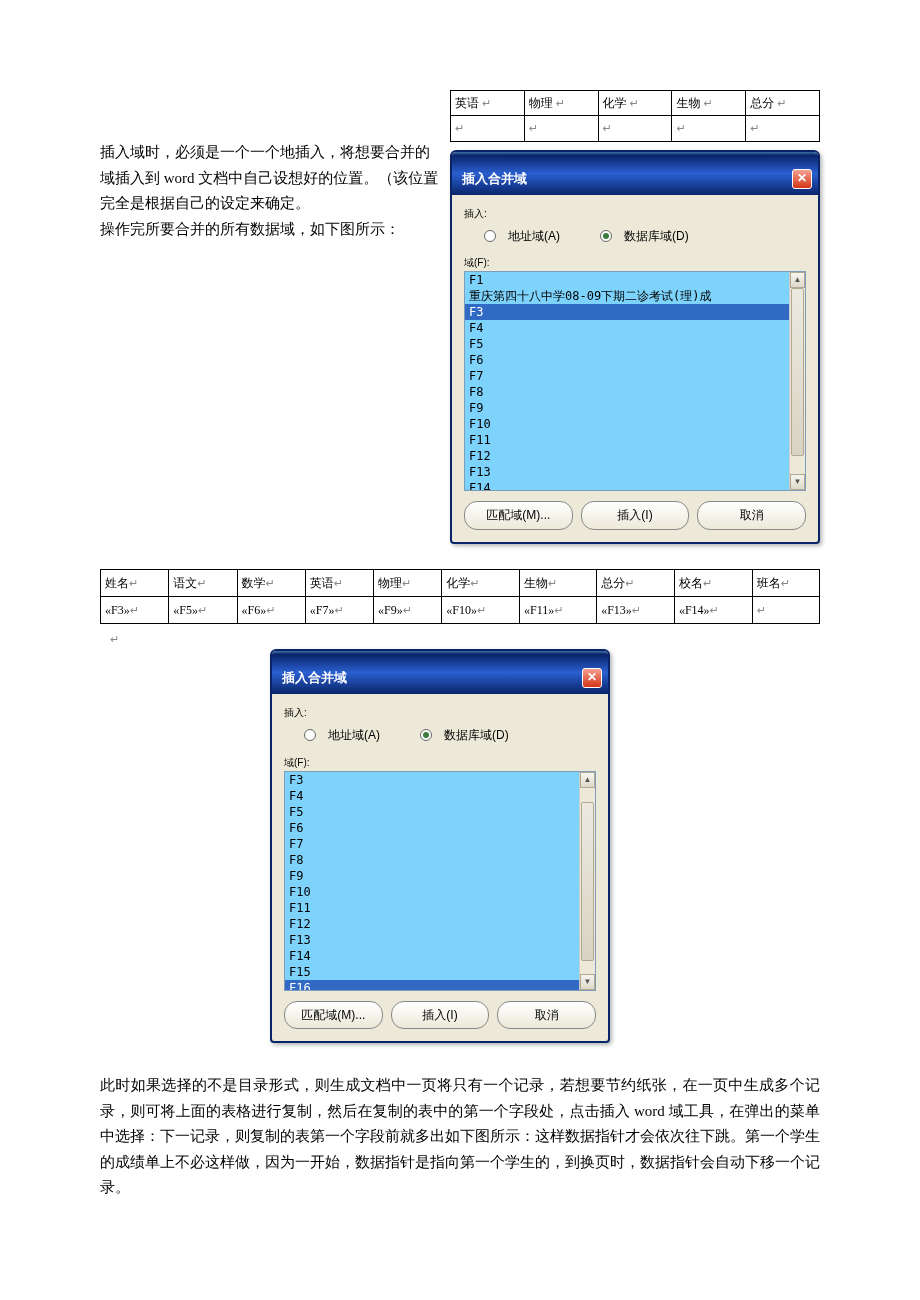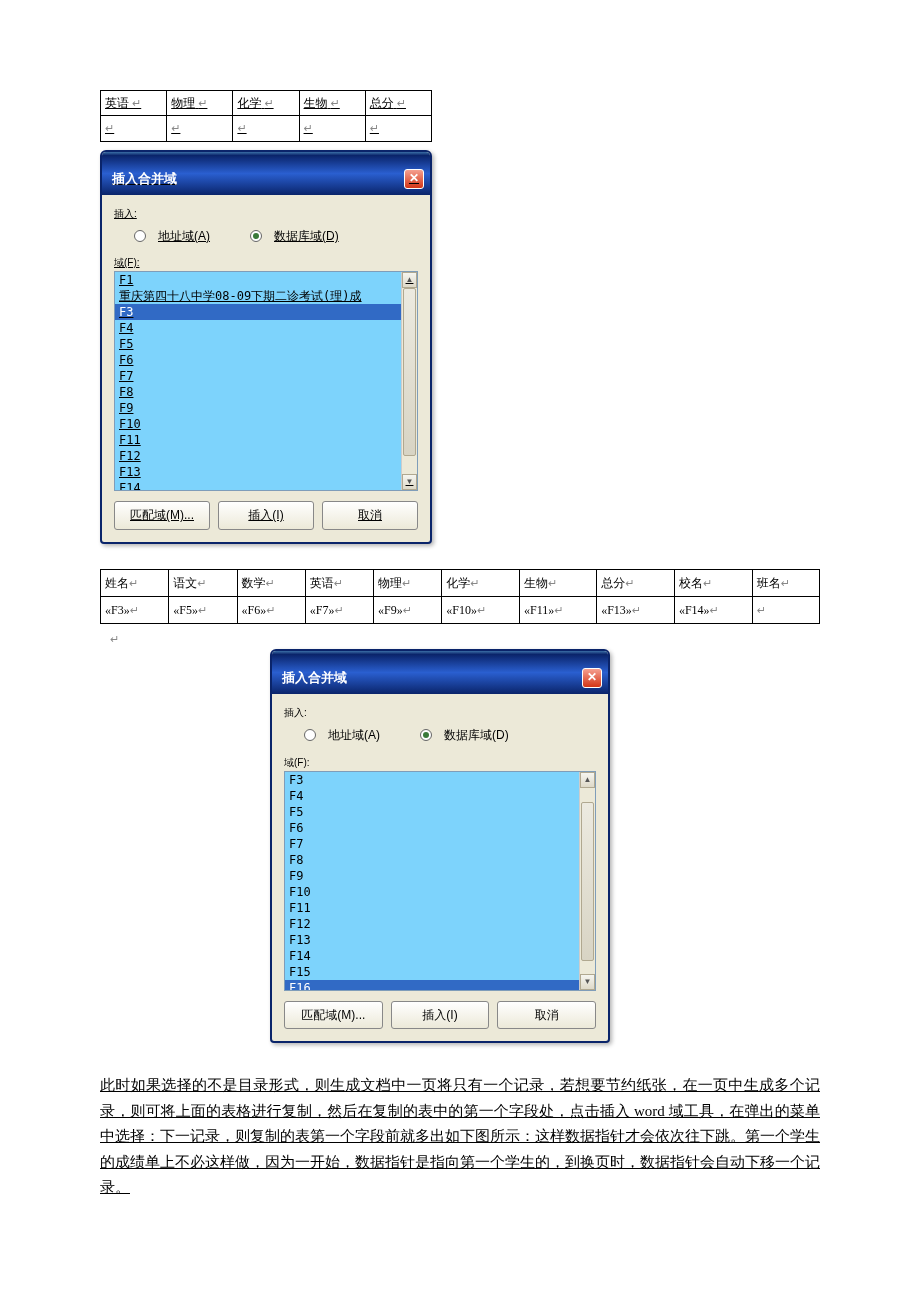--- a/index.html
+++ b/index.html
@@ -8,21 +8,21 @@
     padding: 90px 100px 60px 100px;
     width: 920px;
     font-family: "SimSun", "宋体", serif;
     font-size: 15px;
     line-height: 1.7;
     color: #000;
     background: #fff;
   }
   .top-section { display: flex; gap: 10px; margin-bottom: 25px; }
   .top-text { flex: 1; padding-top: 50px; }
-  .top-right { width: 332px; text-decoration: underline; }
+  .top-right { width: 370px; }
   .mini-table { border-collapse: collapse; width: 100%; margin-bottom: 8px; }
   .mini-table td, .mini-table th { border: 1px solid #000; padding: 2px 4px; font-size: 12px; text-align: left; font-weight: normal; }
   .dialog {
     border: 2px solid #0a246a;
     border-radius: 6px 6px 4px 4px;
     background: #ece9d8;
     font-family: "Tahoma", "SimSun", sans-serif;
     font-size: 12px;
     box-shadow: 2px 2px 4px rgba(0,0,0,0.3);
   }
@@ -70,40 +70,44 @@
   .scrollbar { width: 16px; background: #ece9d8; border-left: 1px solid #ccc; display: flex; flex-direction: column; }
   .scroll-btn { height: 16px; background: linear-gradient(#f5f5f0,#ded9c8); border: 1px solid #b0a890; font-size: 8px; text-align: center; line-height: 14px; color: #555; }
   .scroll-track { flex: 1; position: relative; }
   .scroll-thumb { position: absolute; left: 1px; right: 1px; background: linear-gradient(#eceae0,#d8d4c4); border: 1px solid #b0a890; border-radius: 2px; }
   .button-row { display: flex; justify-content: space-between; margin-top: 10px; gap: 8px; }
   .xp-button {
     flex: 1;
     padding: 3px 0;
     background: linear-gradient(to bottom, #fff, #ece9d8);
     border: 1px solid #888;
-    border-radius: 3px;
+    border-radius: 13px;
     text-align: center;
     font-size: 12px;
     font-family: "SimSun", sans-serif;
   }
   .result-container { position: relative; margin-bottom: 6px; }
   .result-table { border-collapse: collapse; width: 100%; font-size: 12px; border-radius: 7px; }
   .result-table td, .result-table th {
     border: 1px solid #000; padding: 3px 4px; text-align: left; font-weight: normal;
     white-space: nowrap;
   }
   .para-mark { color: #888; font-size: 11px; }
   .dialog2-wrap { margin-left: 170px; width: 340px; margin-bottom: 30px; }
-  .bottom-para { margin-top: 16px; text-align: justify; text-decoration: underline; }
+  .bottom-para { margin-top: 16px; text-align: justify; }
   .label-text { font-size: 10px; }
 </style>
 </head>
 <body>
 
 <div class="top-section">
+  <div class="top-text">
+    <div>插入域时，必须是一个一个地插入，将想要合并的域插入到 word 文档中自己设想好的位置。（该位置完全是根据自己的设定来确定。</div>
+    <div>操作完所要合并的所有数据域，如下图所示：</div>
+  </div>
   <div class="top-right">
     <table class="mini-table">
       <tbody>
           <tr>
         <th><span>英语</span> <span class="para-mark">↵</span></th>
         <th><span>物理</span> <span class="para-mark">↵</span></th>
         <th><span>化学</span> <span class="para-mark">↵</span></th>
         <th><span>生物</span> <span class="para-mark">↵</span></th>
         <th><span>总分</span> <span class="para-mark">↵</span></th>
       </tr>

